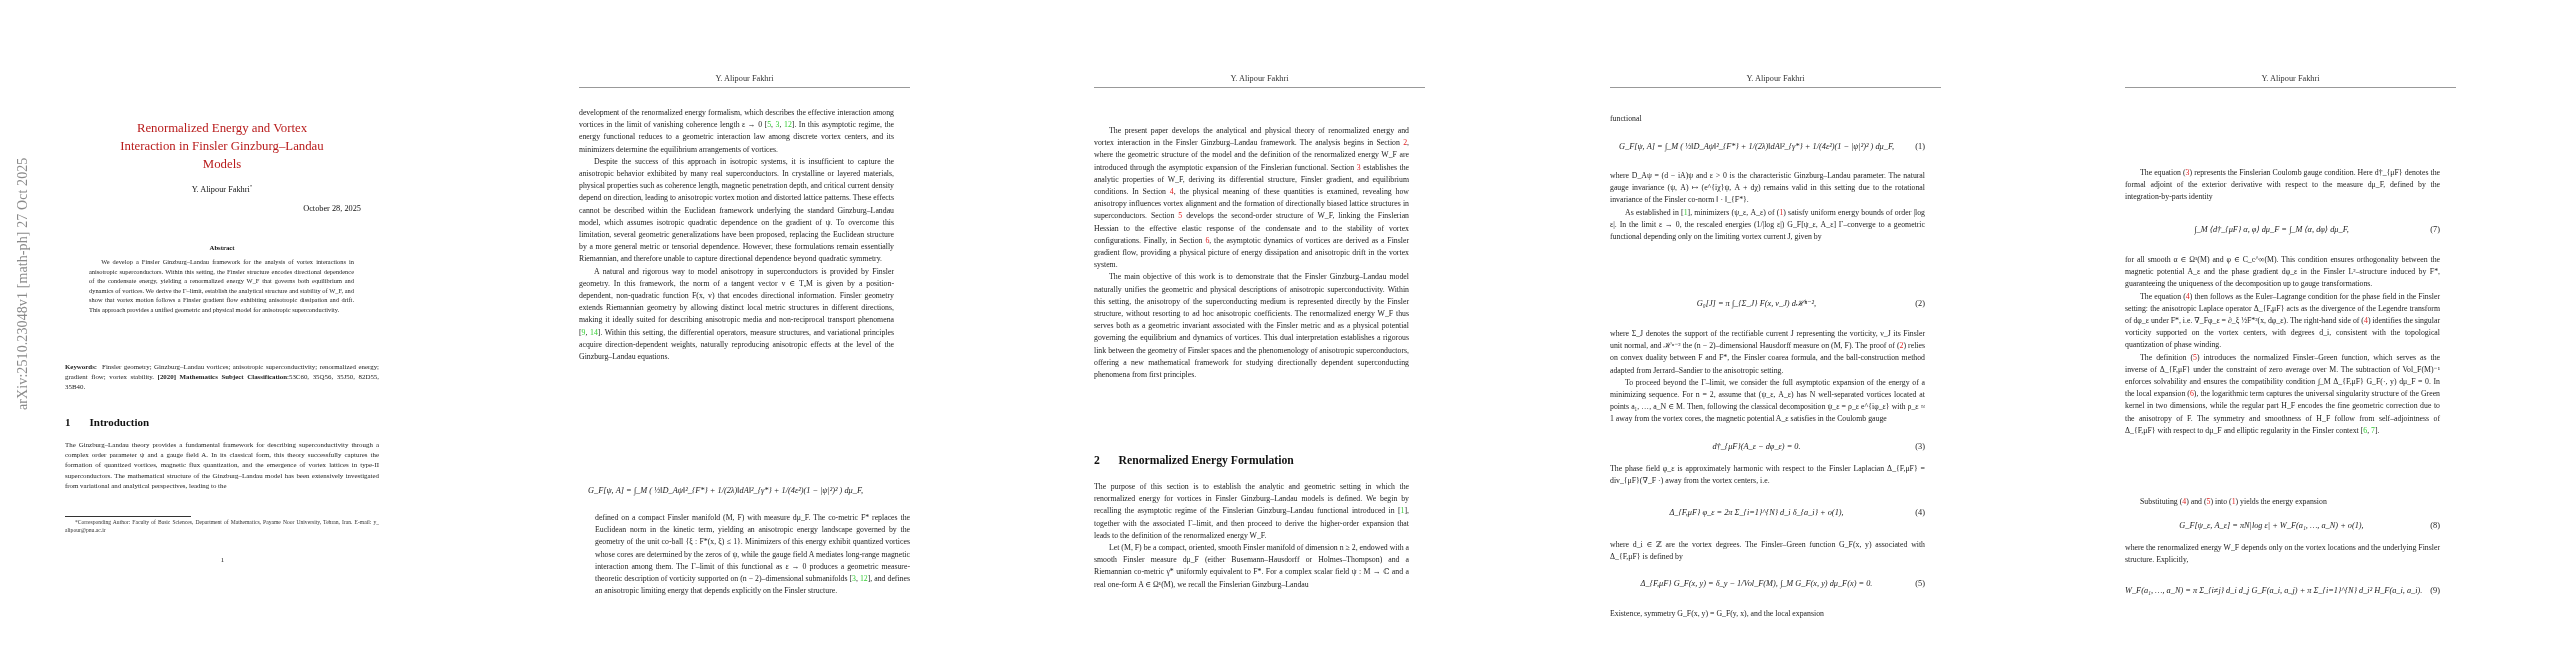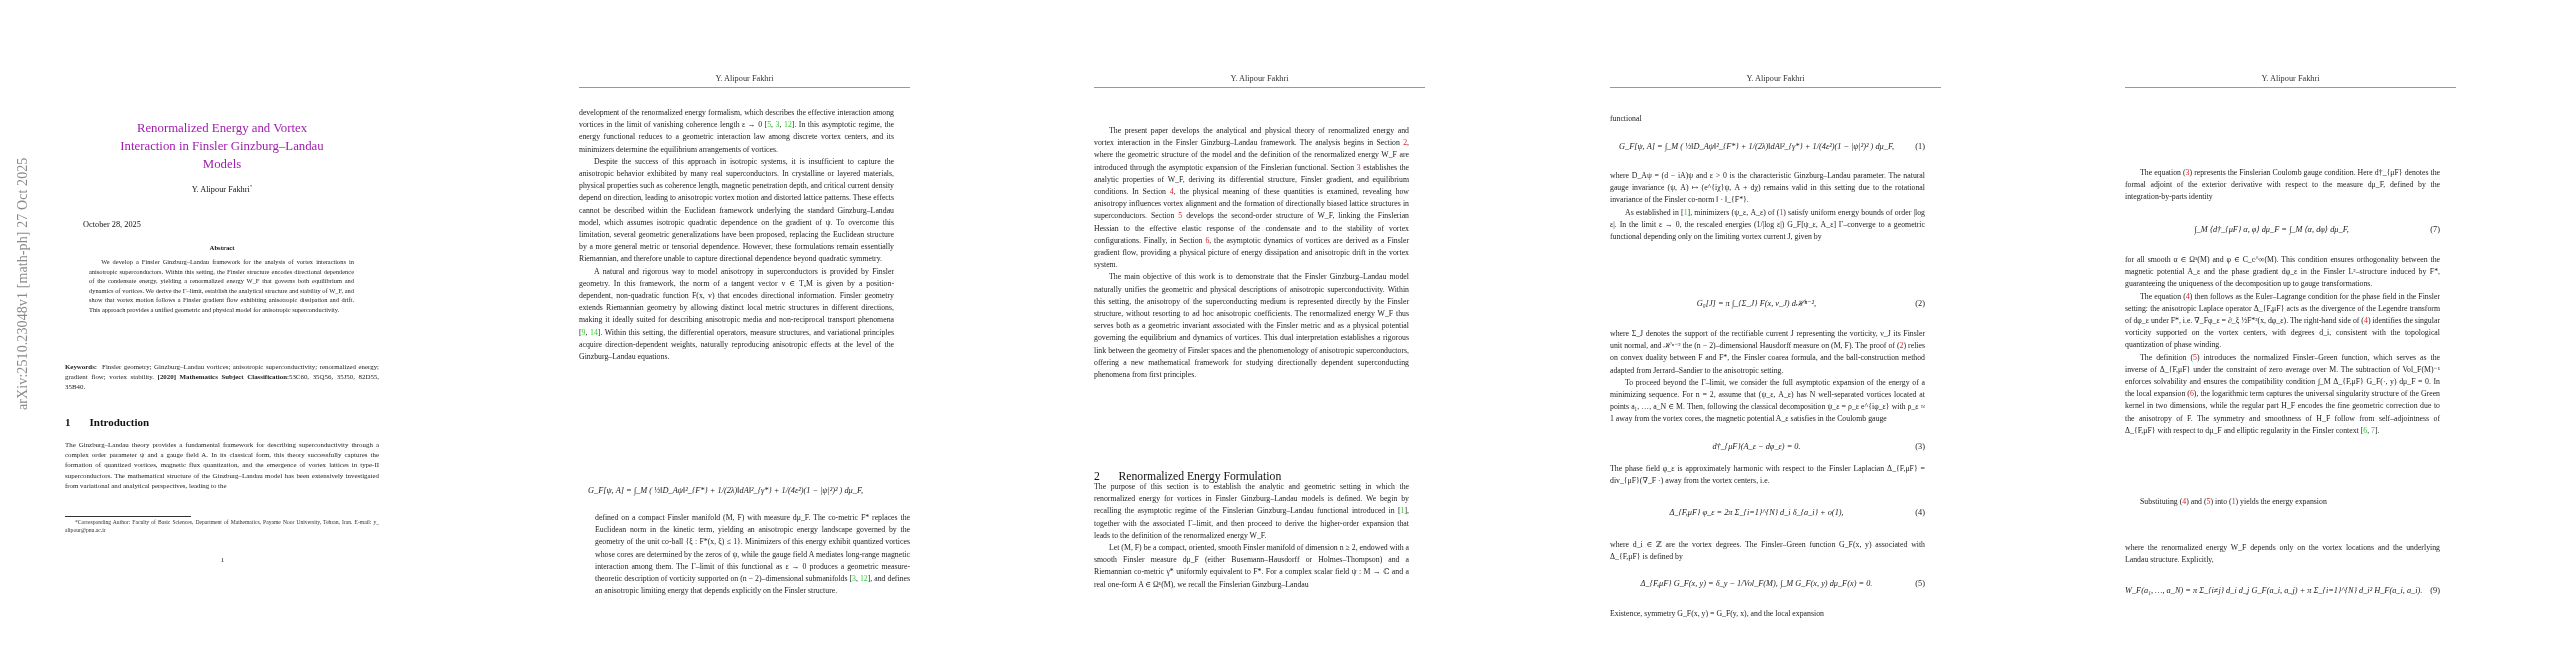--- a/index.html
+++ b/index.html
@@ -2,24 +2,24 @@
 <html style="font-size:9px"><head>
 <meta charset="utf-8">
 <style>
   html, body { margin:0; padding:0; background:#ffffff; }
   body { width:2576px; height:667px; position:relative; overflow:hidden;
          font-family:"Liberation Serif","DejaVu Serif",serif; color:#111; }
   .page { position:absolute; top:0; width:515px; height:667px; background:#fff; overflow:hidden; }
   .arxiv-stamp { position:absolute; left:14.5px; top:410px; transform-origin:0 0; transform:rotate(-90deg);
                  font-size:14px; color:#8a8a8a; white-space:nowrap; letter-spacing:0.1px; }
   .title { position:absolute; left:83px; width:278px; top:119px; text-align:center;
-           font-size:12.8px; line-height:18px; color:#a21caf;font-family:Liberation Serif, serif; }
+           font-size:12.8px; line-height:18px; color:#b91c1c;font-family:Liberation Serif, serif; }
   .author { position:absolute; left:83px; width:278px; top:184px; text-align:center; font-size:8.3px; }
   .author sup { font-size:5px; }
-  .date { position:absolute; left:83px; width:278px; top:220px; text-align:left; font-size:8.3px; }
+  .date { position:absolute; left:83px; width:278px; top:204px; text-align:right; font-size:8.3px; }
   .abs-head { position:absolute; left:83px; width:278px; top:244px; text-align:center; font-size:6.7px; font-weight:bold; }
   .abs-body { position:absolute; left:89px; width:265px; top:257px; font-size:6.4px; line-height:9.6px;
               text-align:justify; text-indent:12.2px; color:#222; }
   .kw { position:absolute; left:65px; width:314px; top:362px; font-size:6.9px; line-height:10px;
         text-align:justify; color:#222; }
   .kw b { font-weight:bold; }
   .sec1 { position:absolute; left:65px; top:416px; font-size:11px; font-weight:bold; }
   .sec1 .num { display:inline-block; width:24.5px; }
   .p1-body { position:absolute; left:65px; width:314px; top:440px; font-size:6.9px; line-height:10.2px;
              text-align:justify; color:#222; }
@@ -31,21 +31,21 @@
   .run-head { position:absolute; left:64px; width:331px; top:74px; text-align:center; font-size:8.3px; color:#333; }
   .run-rule { position:absolute; left:64px; width:331px; top:87px; height:1.1px; background:#999; }
   .col { position:absolute; left:64px; width:315px; font-size:7.8px; line-height:12.2px; text-align:justify; color:#1a1a1a; }
   .col p { margin:0; }
   .indent { text-indent:15px; }
   .cite { color:#33cc33; }
   .ref { color:#e02020; }
   .eq { position:absolute; left:64px; width:315px; height:24.5px; font-size:8.3px; line-height:24.5px; font-style:italic; color:#1a1a1a; }
   .eq .eq-body { position:absolute; left:0; right:22px; text-align:center; white-space:nowrap; }
   .eq .eq-num { position:absolute; right:0; font-style:normal; }
-  .sec2 { position:absolute; left:64px; top:454px; font-size:11.7px; font-weight:normal; white-space:nowrap;margin-top:16px; }
+  .sec2 { position:absolute; left:64px; top:454px; font-size:11.7px; font-weight:bold; white-space:nowrap; }
   .sec2 .num { display:inline-block; width:24.5px; }
 </style>
 </head>
 <body>
 
 <div class="page" style="left:0;">
   <div class="arxiv-stamp">arXiv:2510.23048v1  [math-ph]  27 Oct 2025</div>
   <div class="title">
     <div>Renormalized Energy and Vortex</div>
     <div>Interaction in Finsler Ginzburg–Landau</div>
@@ -152,21 +152,25 @@
       <span class="eq-num">(7)</span>
     </div>
   <div class="col" style="top:254px;">
     <p>for all smooth α ∈ Ω¹(M) and φ ∈ C_c^∞(M). This condition ensures orthogonality between the magnetic potential A_ε and the phase gradient dφ_ε in the Finsler L²–structure induced by F*, guaranteeing the uniqueness of the decomposition up to gauge transformations.</p>
     <p class="indent"><span>The equation (</span><a class="ref">4</a><span>) then follows as the Euler–Lagrange condition for the phase field in the Finsler setting: the anisotropic Laplace operator Δ_{F,μF} acts as the divergence of the Legendre transform of dφ_ε under F*, i.e. ∇_Fφ_ε = ∂_ξ ½F*²(x, dφ_ε). The right-hand side of (</span><a class="ref">4</a><span>) identifies the singular vorticity supported on the vortex centers, with degrees d_i, consistent with the topological quantization of phase winding.</span></p>
     <p class="indent"><span>The definition (</span><a class="ref">5</a><span>) introduces the normalized Finsler–Green function, which serves as the inverse of Δ_{F,μF} under the constraint of zero average over M. The subtraction of Vol_F(M)⁻¹ enforces solvability and ensures the compatibility condition ∫_M Δ_{F,μF} G_F(·, y) dμ_F = 0. In the local expansion (</span><a class="ref">6</a><span>), the logarithmic term captures the universal singularity structure of the Green kernel in two dimensions, while the regular part H_F encodes the fine geometric correction due to the anisotropy of F. The symmetry and smoothness of H_F follow from self–adjointness of Δ_{F,μF} with respect to dμ_F and elliptic regularity in the Finsler context [</span><a class="cite">6</a>, <a class="cite">7</a><span>].</span></p>
   </div>
   <div class="col" style="top:496px;">
     <p class="indent"><span>Substituting (</span><a class="ref">4</a><span>) and (</span><a class="ref">5</a><span>) into (</span><a class="ref">1</a><span>) yields the energy expansion</span></p>
   </div>
+  <div class="eq" style="top:514px;">
+      <span class="eq-body">G_F[ψ_ε, A_ε] = πN|log ε| + W_F(a₁, …, a_N) + o(1),</span>
+      <span class="eq-num">(8)</span>
+    </div>
   <div class="col" style="top:542px;">
-      <p>where the renormalized energy W_F depends only on the vortex locations and the underlying Landau structure. Explicitly,</p>
+      <p>where the renormalized energy W_F depends only on the vortex locations and the underlying Finsler structure. Explicitly,</p>
     </div>
   <div class="eq" style="top:579px;">
       <span class="eq-body">W_F(a₁, …, a_N) = π Σ_{i≠j} d_i d_j G_F(a_i, a_j) + π Σ_{i=1}^{N} d_i² H_F(a_i, a_i).</span>
       <span class="eq-num">(9)</span>
     </div>
 </div>
 
 
 </body></html>

